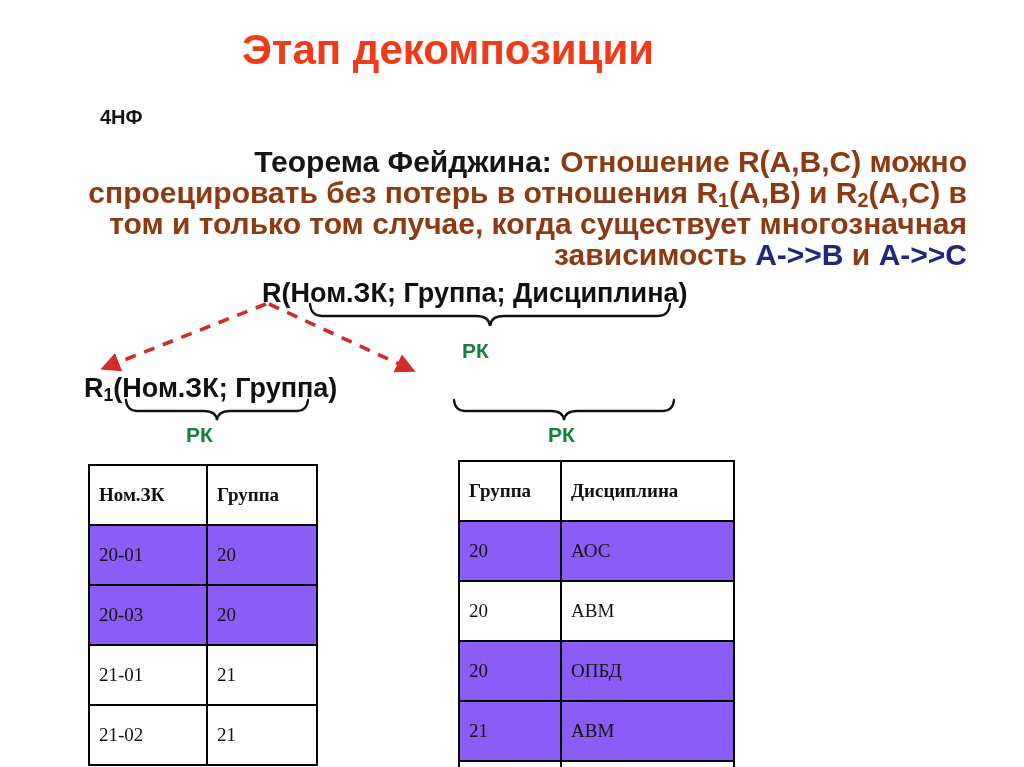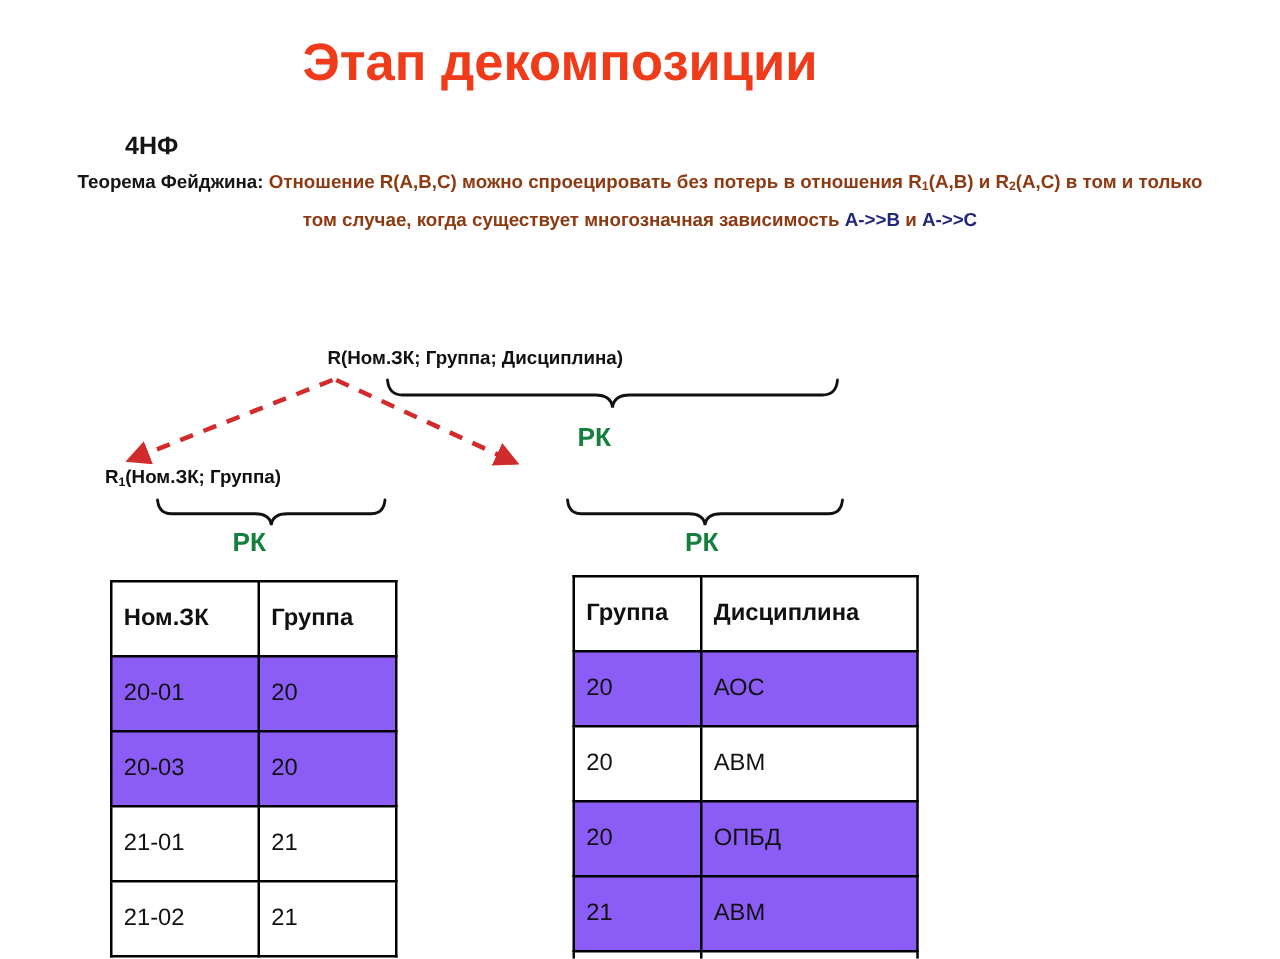--- a/index.html
+++ b/index.html
@@ -41,40 +41,40 @@
     top: 106px;
     font-size: 20px;
     font-weight: bold;
     color: #151515;
   }
 
   
   .theorem {
     position: absolute;
     left: 57px;
-    top: 130px;
+    top: 146px;
     width: 910px;
-    font-size: 15px;
+    font-size: 30px;
     font-weight: bold;
     line-height: 31px;
     color: #8d3a12;
-    text-align: center;
+    text-align: right;
   }
   .theorem .lead { color: #151515; }
   .theorem .mv    { color: #22277a; }
   .theorem sub {
     font-size: 0.66em;
     vertical-align: -0.22em;
     line-height: 0;
   }
 
   
   .rel {
     position: absolute;
-    font-size: 15px;
+    font-size: 27px;
     font-weight: bold;
     color: #111111;
     white-space: nowrap;
   }
   .rel sub {
     font-size: 0.65em;
     vertical-align: -0.25em;
     line-height: 0;
   }
   #rel-root  { left: 262px; top: 278px; }
@@ -122,20 +122,21 @@
   .data-table th,
   .data-table td {
     border: 2px solid #000000;
     font-size: 19px;
     color: #111111;
     padding: 18px 9px;
     text-align: left;
     height: 30px;
     box-sizing: border-box;
     background-clip: padding-box;
+    font-family: Liberation Serif, serif;
   }
   .data-table th {
     font-weight: bold;
     background: #ffffff;
   }
   .data-table td {
     font-weight: normal;
   }
   .data-table tr.shaded td { background: #8b5cf6; }
   .data-table tr.plain  td { background: #ffffff; }

